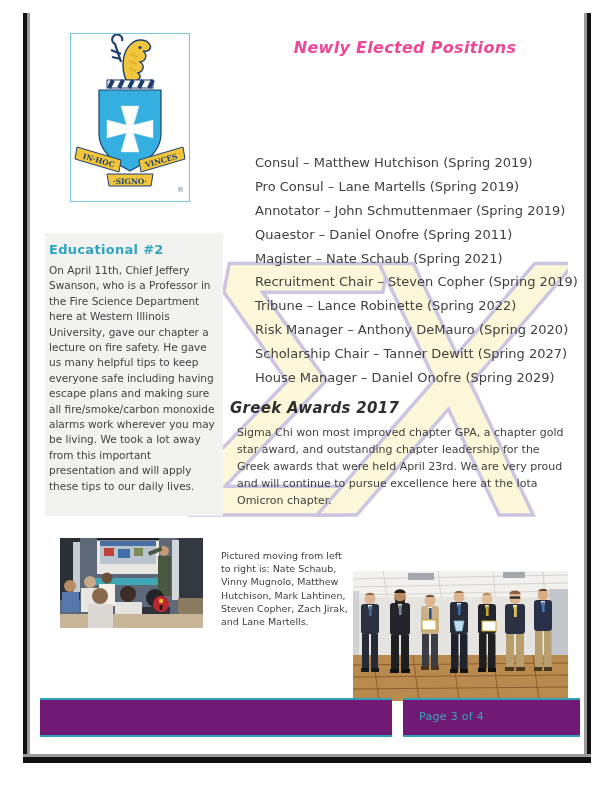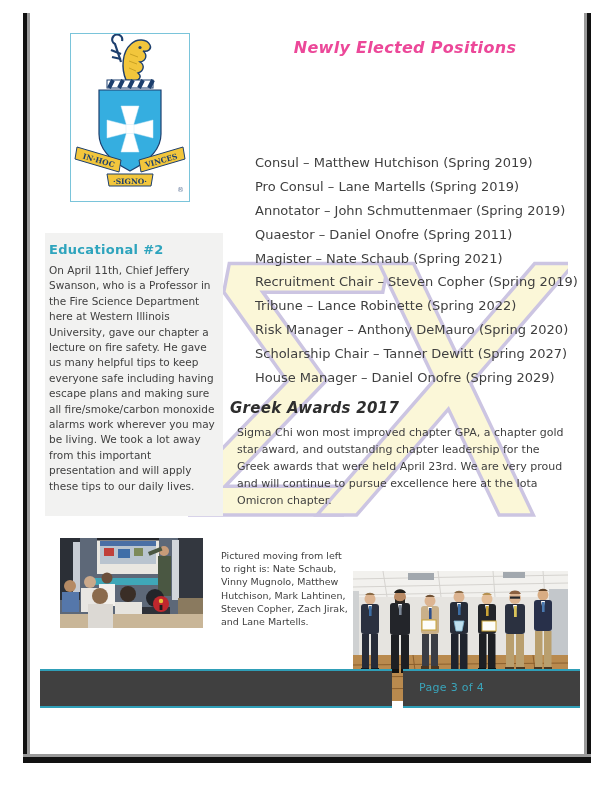--- a/index.html
+++ b/index.html
@@ -41,21 +41,21 @@
   .edu-box{position:absolute;left:45px;top:233px;width:178px;height:283px;
     background:#f2f2f1;z-index:2;}
   .edu-title{margin:9px 4px 6px 4px;text-align:left;font-size:13px;font-weight:bold;
     color:#2ea4bd;letter-spacing:.3px;}
   .edu-body{margin:0 4px;font-size:10.5px;line-height:15.4px;color:#3f3f3f;}
 
   .photo-left{position:absolute;left:60px;top:538px;width:143px;height:90px;z-index:2;}
   .photo-right{position:absolute;left:353px;top:571px;width:215px;height:130px;z-index:2;}
 
   
-  .footer-box{position:absolute;top:669px;height:35px;background:#404040;
+  .footer-box{position:absolute;top:698px;height:35px;background:#701a75;
     border-top:2.5px solid #2f9fb8;border-bottom:2.5px solid #2f9fb8;z-index:3;}
   .footer-box.left{left:40px;width:352px;}
   .footer-box.right{left:403px;width:177px;}
   .page-label{padding:10px 0 0 16px;font-size:11px;color:#3aa4ba;letter-spacing:.3px;}
 </style>
 </head>
 <body>
 
 <div class="page">
 

